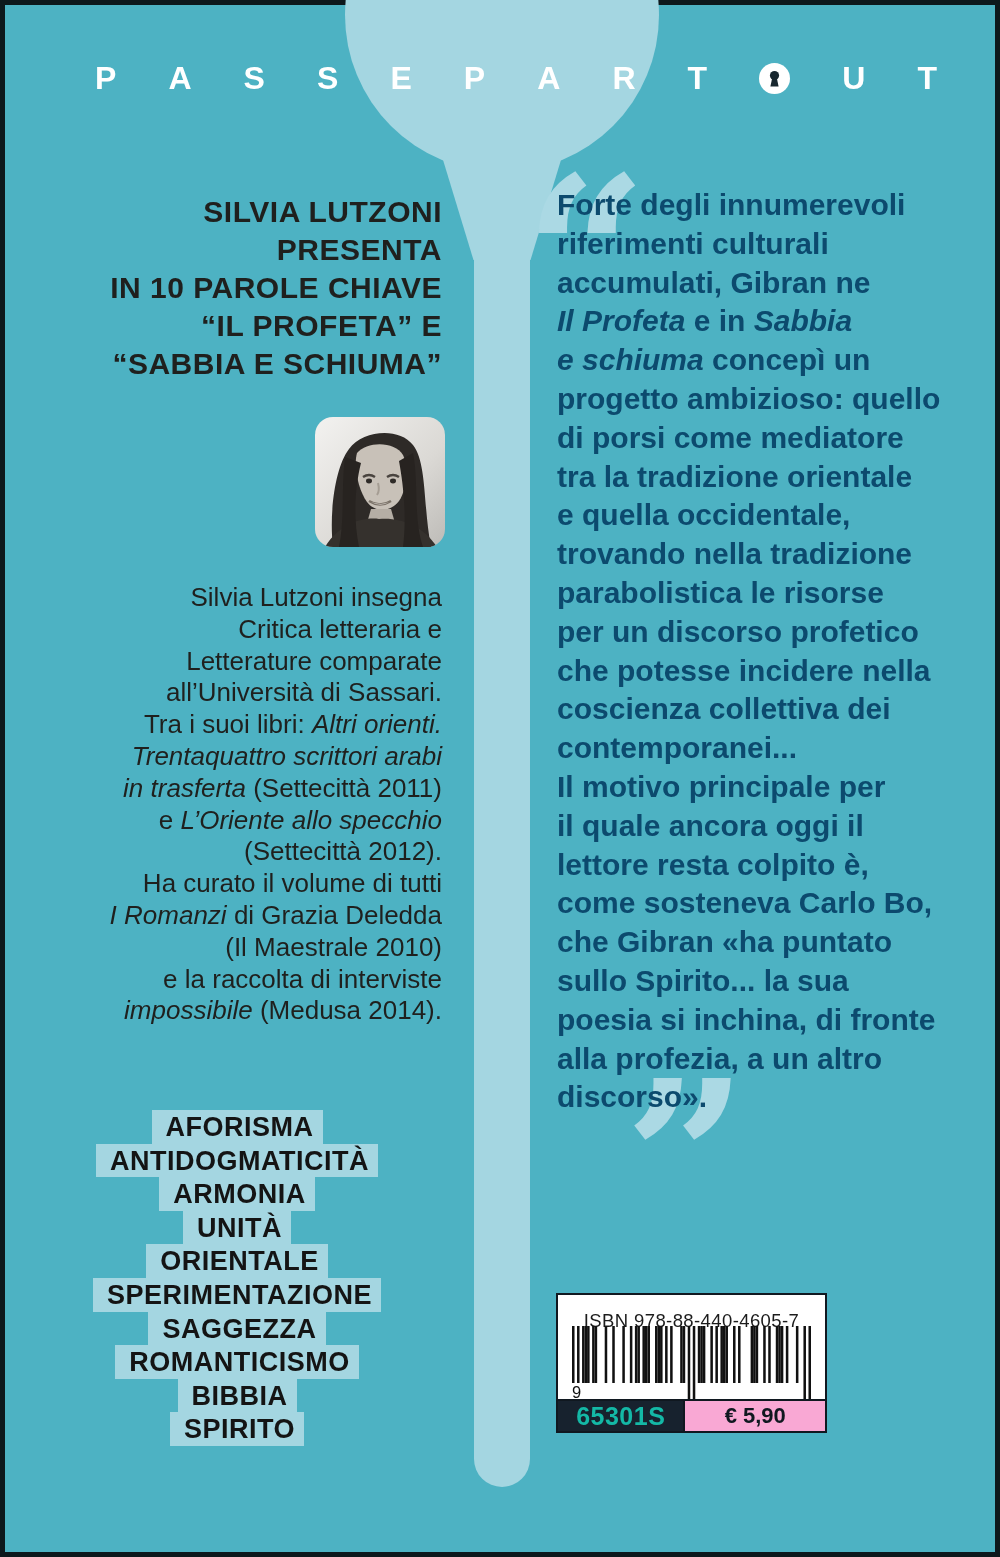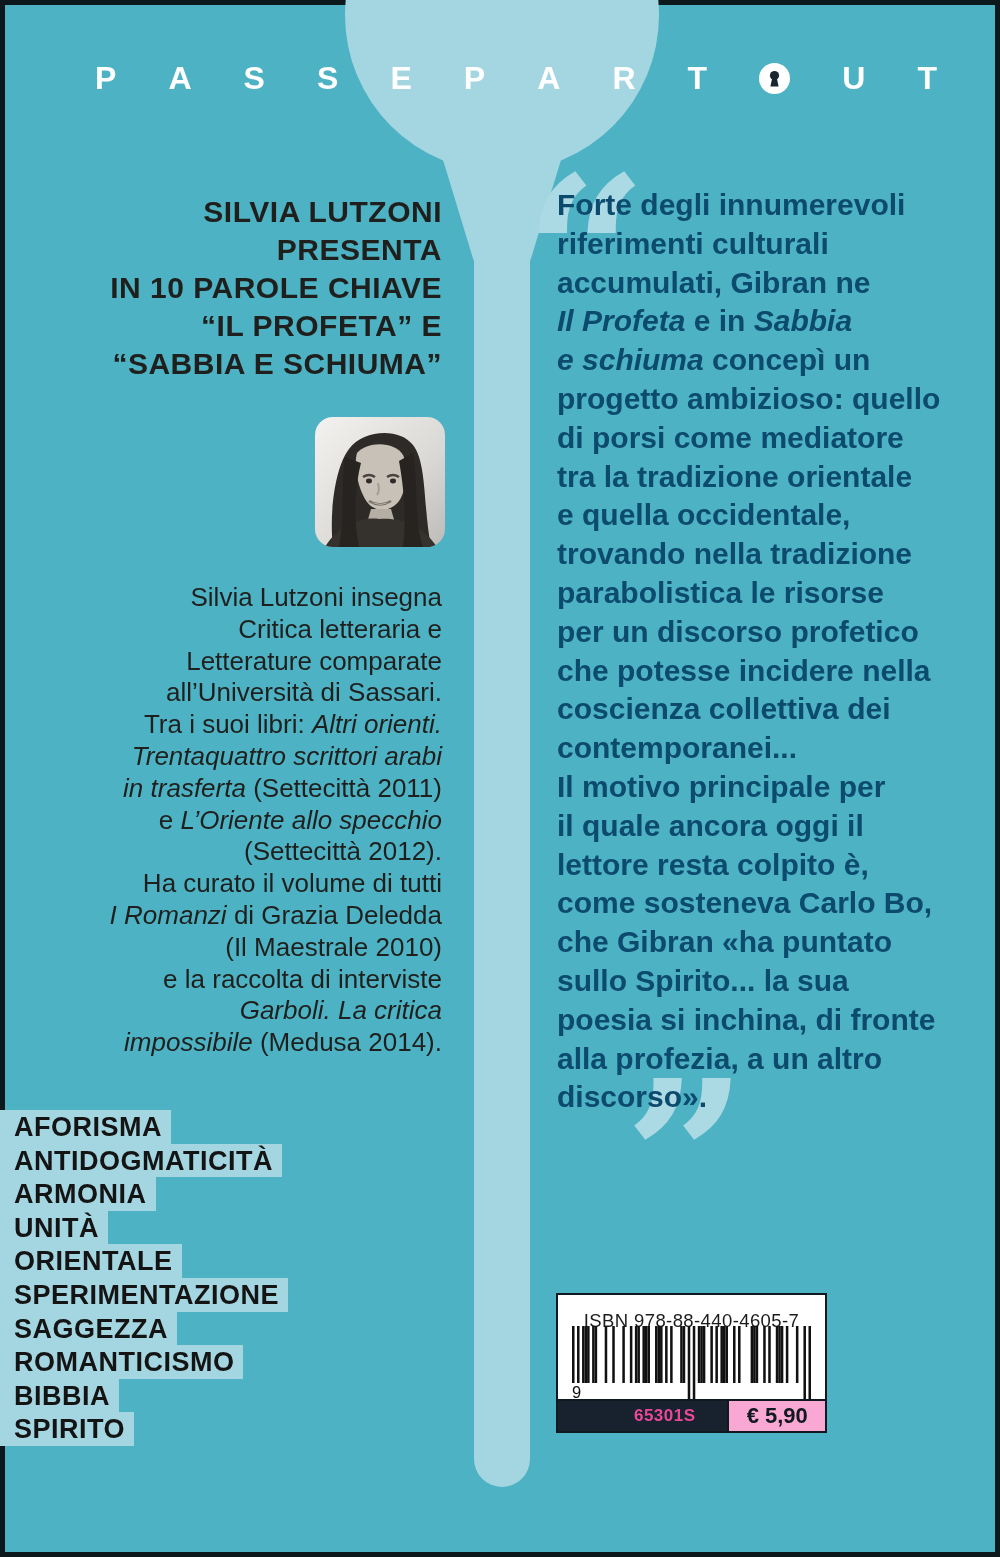--- a/index.html
+++ b/index.html
@@ -30,36 +30,36 @@
   .portrait{position:absolute;left:315px;top:417px;width:130px;height:130px;border-radius:18px;overflow:hidden;}
   
   .bio{position:absolute;left:60px;top:582px;width:382px;text-align:right;
     font-size:26px;font-weight:normal;color:#1f201e;line-height:31.8px;}
   .bio em,.quote-text em{font-style:italic;}
   
   .quote-text{position:absolute;left:557px;top:186px;width:430px;
     font-size:30px;font-weight:bold;color:#0c4a6e;line-height:38.8px;}
   
   .keywords{position:absolute;left:0;top:1110px;width:474px;}
-  .kw-row{height:33.6px;text-align:left;}
+  .kw-row{height:33.6px;text-align:center;}
   .kw-row span{display:inline-block;height:100%;line-height:34px;background:#a4d6e1;
     padding:0 9px 0 14px;font-size:27px;font-weight:bold;color:#141414;letter-spacing:.5px;}
   
   .barcode-panel{position:absolute;left:556px;top:1293px;width:271px;height:140px;background:#ffffff;
     border:2px solid #101820;box-sizing:border-box;}
   .isbn{margin-top:15px;text-align:center;font-size:18.5px;color:#1c1c1c;letter-spacing:.4px;}
   .bars-wrap{position:absolute;left:14px;right:14px;top:31px;height:77px;}
   .bars-wrap svg{display:block;width:100%;height:100%;}
   .bc-digits{position:absolute;left:0;right:0;top:57px;height:20px;font-size:16.5px;color:#111;display:flex;}
   .bc-digits .d9{width:16px;text-align:left;background:#fff;}
   .bc-digits .grp{flex:1;text-align:center;margin-top:24px;}
   .bc-digits .grp i{font-style:normal;background:#fff;padding:0 3px;letter-spacing:3px;}
   .strip{position:absolute;left:0;right:0;bottom:0;height:30px;display:flex;border-top:2px solid #101820;}
-  .strip .code{width:47%;background:#17222e;color:#ec4899;font-weight:bold;font-size:17px;
-    display:flex;align-items:center;justify-content:center;letter-spacing:.5px;padding-left:44px;}
+  .strip .code{width:47%;background:#17222e;color:#14b8a6;font-weight:bold;font-size:25px;
+    display:flex;align-items:center;justify-content:center;letter-spacing:.5px;}
   .strip .price{flex:1;background:#f9a8d4;color:#101820;font-weight:bold;font-size:22px;
     display:flex;align-items:center;justify-content:center;border-left:2px solid #101820;}
 </style>
 </head>
 <body>
 
 <div class="page">
 
   <div class="key-head"></div>
   <div class="key-shoulder"></div>
@@ -128,21 +128,20 @@
       <div><span>all’Università di Sassari.</span></div>
       <div><span>Tra i suoi libri: </span><em>Altri orienti.</em></div>
       <div><em>Trentaquattro scrittori arabi</em></div>
       <div><em>in trasferta</em><span> (Settecittà 2011)</span></div>
       <div><span>e </span><em>L’Oriente allo specchio</em></div>
       <div><span>(Settecittà 2012).</span></div>
       <div><span>Ha curato il volume di tutti</span></div>
       <div><em>I Romanzi</em><span> di Grazia Deledda</span></div>
       <div><span>(Il Maestrale 2010)</span></div>
       <div><span>e la raccolta di interviste</span></div>
-      <div><em>Garboli. La critica</em></div>
       <div><em>impossibile</em><span> (Medusa 2014).</span></div>
     </div>
 
   <div class="quote-text">
       <div><span>Forte degli innumerevoli</span></div>
       <div><span>riferimenti culturali</span></div>
       <div><span>accumulati, Gibran ne</span></div>
       <div><em>Il Profeta</em><span> e in </span><em>Sabbia</em></div>
       <div><em>e schiuma</em><span> concepì un</span></div>
       <div><span>progetto ambizioso: quello</span></div>

